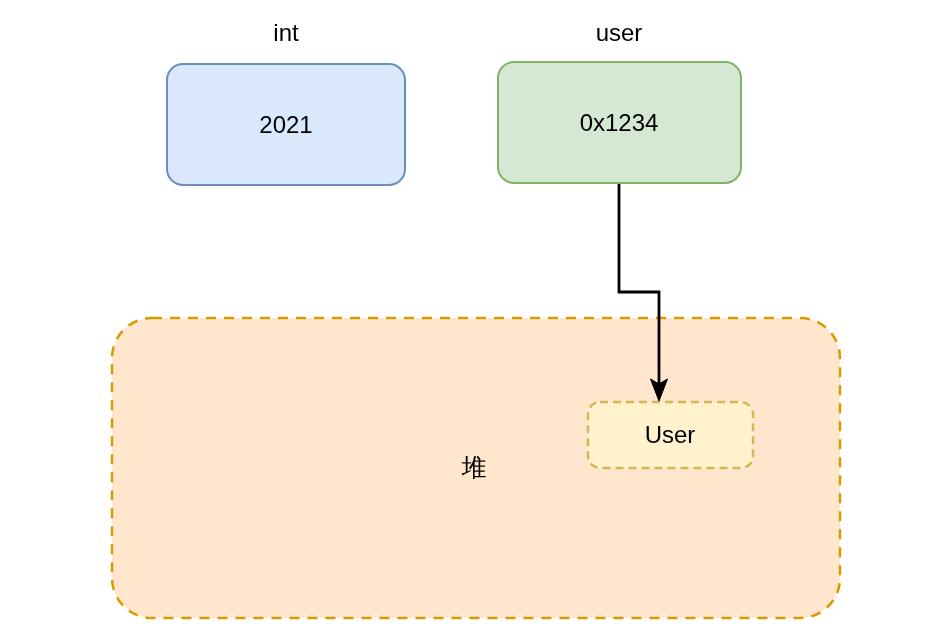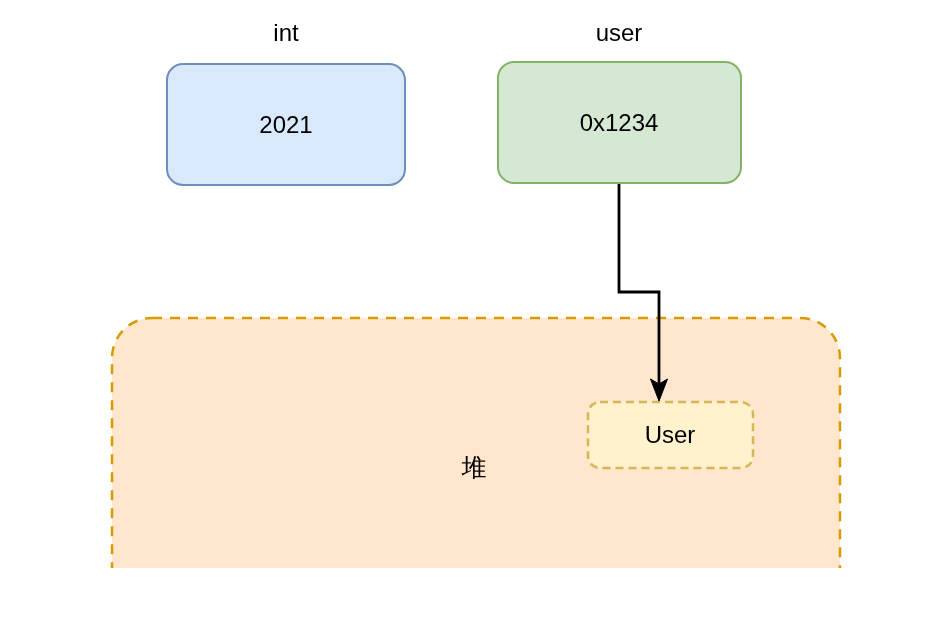--- a/index.html
+++ b/index.html
@@ -3,21 +3,21 @@
 <meta charset="utf-8">
 <style>
   html, body {
     margin: 0;
     padding: 0;
     background: #ffffff;
   }
   .canvas {
     position: relative;
     width: 940px;
-    height: 568px;
+    height: 642px;
     background: #ffffff;
     overflow: hidden;
     font-family: "Liberation Sans", "DejaVu Sans", sans-serif;
   }
   svg { display: block; }
 
   .int-rect    { fill: #dae8fc; stroke: #6c8ebf; stroke-width: 2; }
   .userv-rect  { fill: #d5e8d4; stroke: #82b366; stroke-width: 2; }
   .heap-rect   { fill: #ffe6cc; stroke: #d79b00; stroke-width: 2.5; stroke-dasharray: 10 8; }
   .obj-rect    { fill: #fff2cc; stroke: #d6b656; stroke-width: 2.5; stroke-dasharray: 8 5; }

